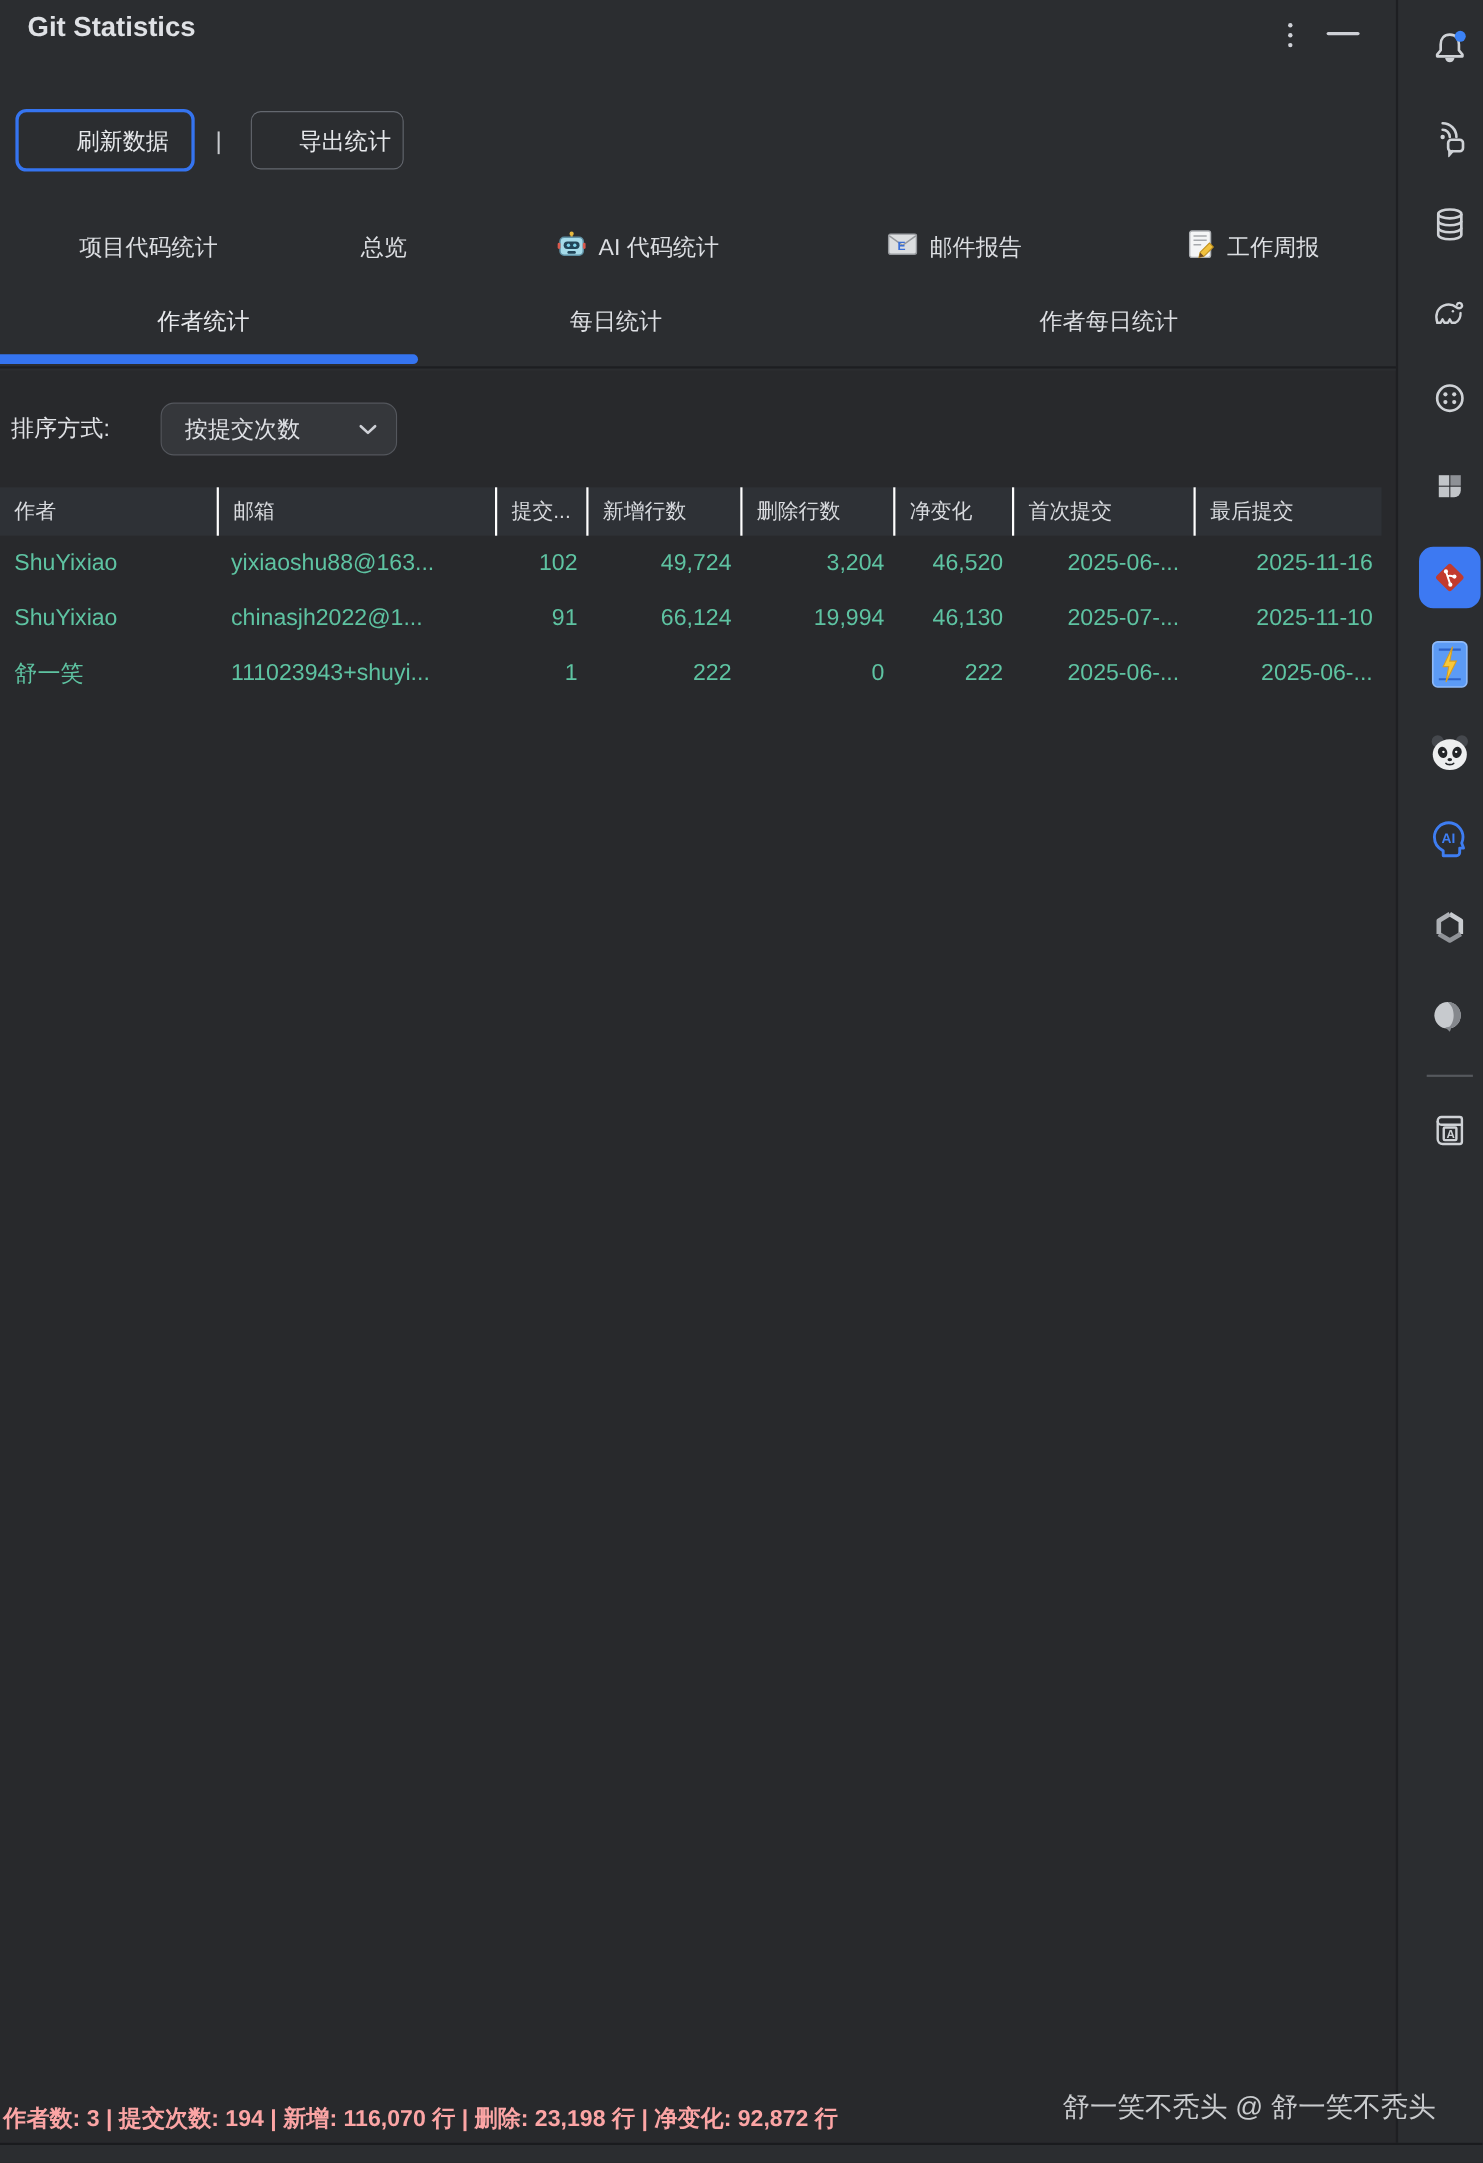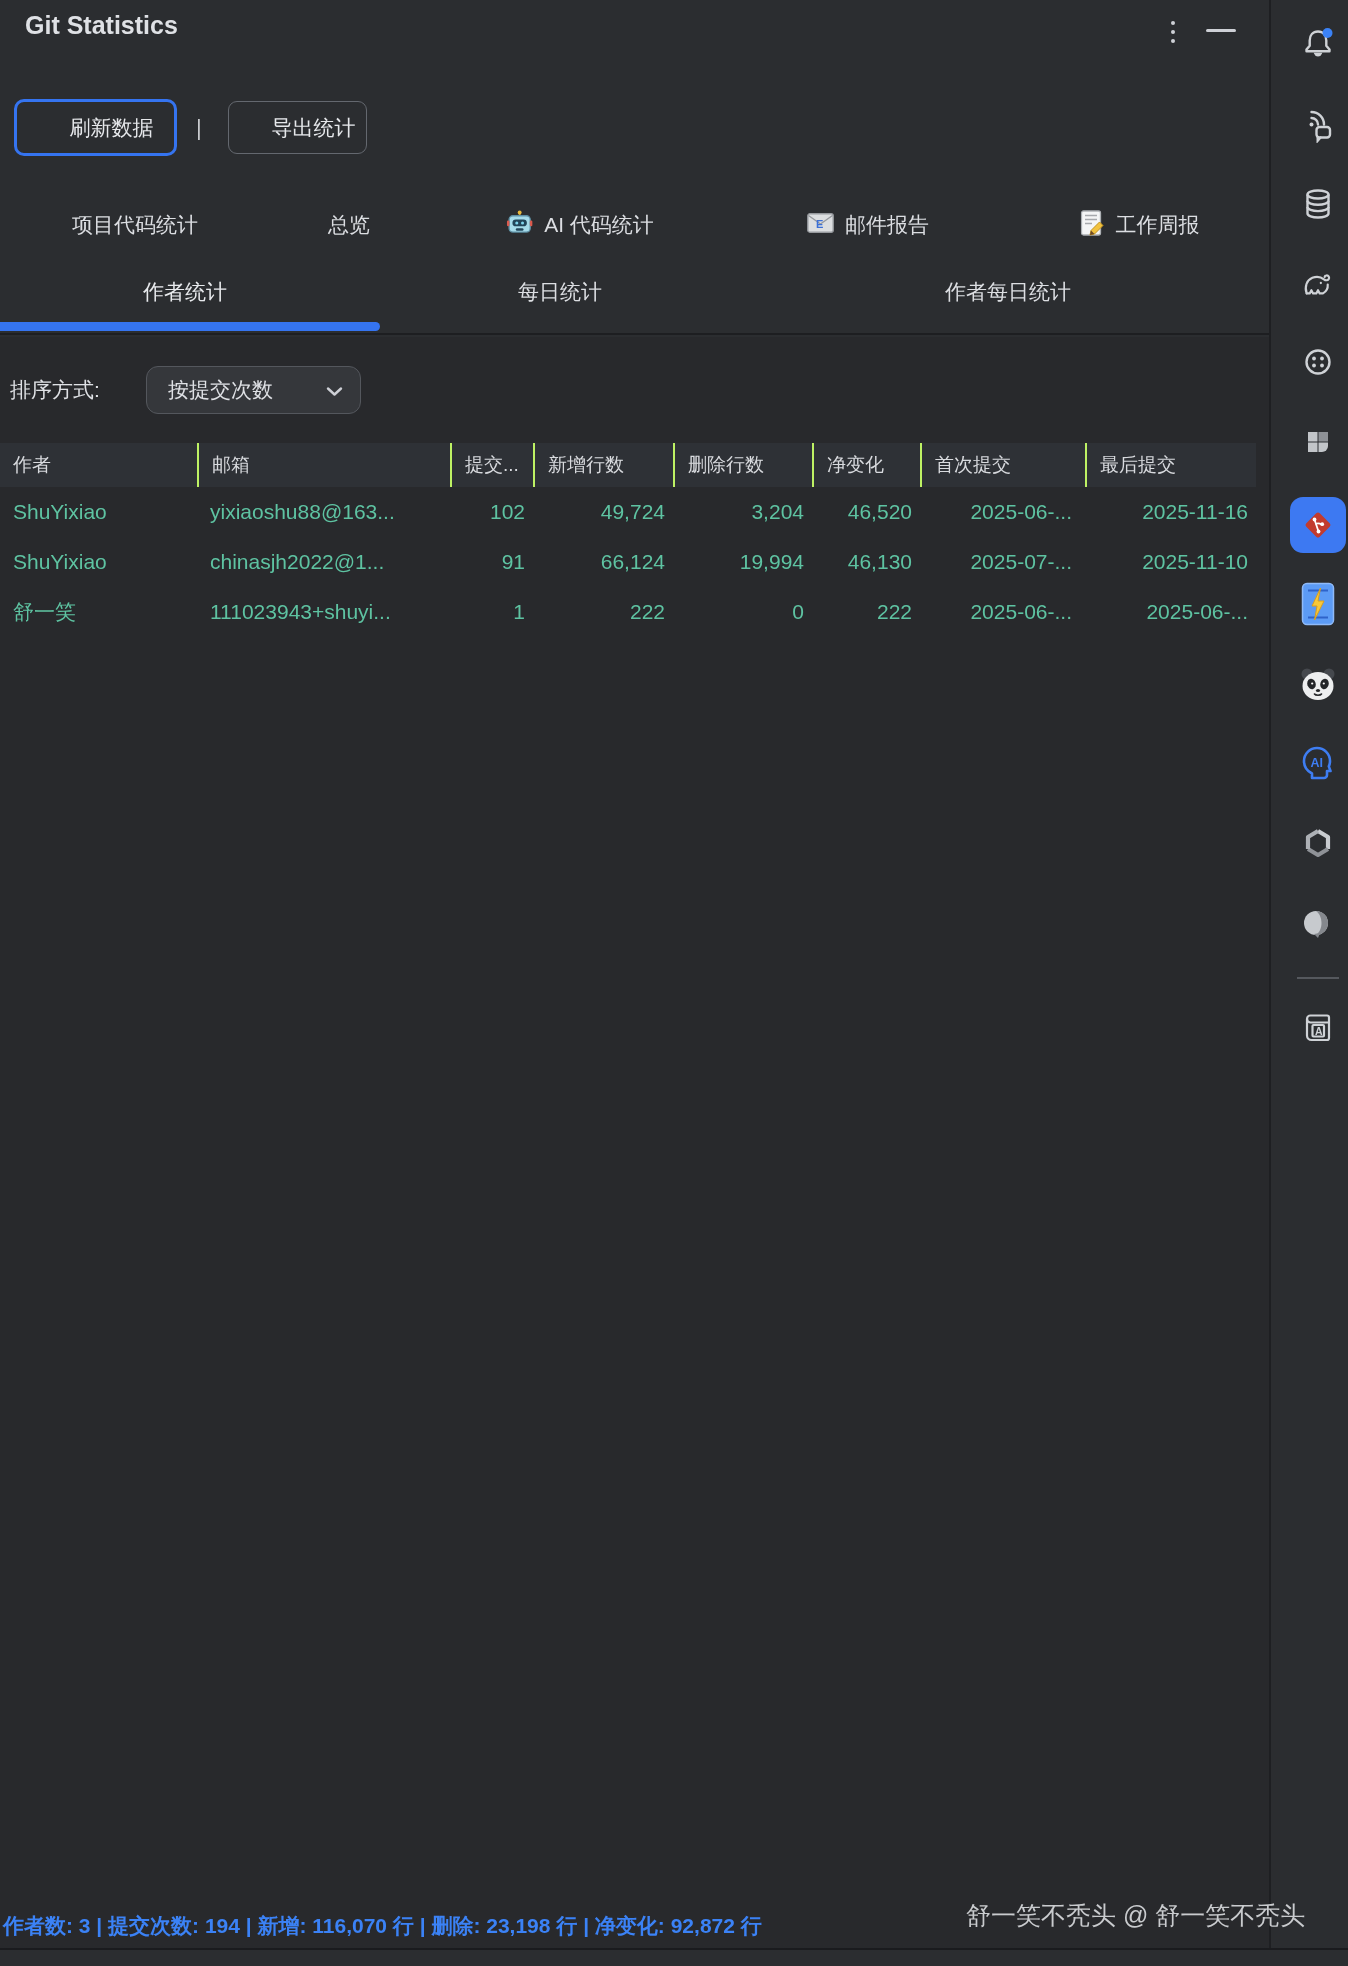--- a/index.html
+++ b/index.html
@@ -32,30 +32,30 @@
 
   
   .content{position:absolute;left:0;top:337px;width:1269px;height:1567px;background:#28292C;}
 
   .sort-label{position:absolute;left:10px;top:366px;height:48px;line-height:48px;font-size:21px;color:#DFE1E5;}
   .dropdown{position:absolute;left:146px;top:366px;width:215px;height:48px;border:1.5px solid #54575D;border-radius:12px;background:#35373B;display:flex;align-items:center;justify-content:space-between;padding:0 17px 0 21px;font-size:21px;color:#DFE1E5;cursor:pointer;}
 
   
   .table{position:absolute;left:0;top:443px;width:1256px;}
   .thead{display:flex;height:44px;background:#2E3136;color:#D8DADE;font-size:19px;text-align:center;}
-  .th{display:flex;align-items:center;padding-left:13px;border-left:2px solid #bef264;overflow:hidden;white-space:nowrap;cursor:pointer;}
+  .th{display:flex;align-items:center;padding-left:13px;border-left:2px solid #ffffff;overflow:hidden;white-space:nowrap;cursor:pointer;}
   .th:first-child{border-left:none;}
   .trow{display:flex;height:50px;color:#5EC3A2;font-size:21px;}
   .td{display:flex;align-items:center;padding-left:13px;overflow:hidden;white-space:nowrap;}
   .td.num{justify-content:flex-end;padding-left:0;padding-right:8px;}
   .td.date1{justify-content:flex-end;padding-left:0;padding-right:13px;}
   .c0{width:197px}.c1{width:253px}.c2{width:83px}.c3{width:140px}.c4{width:139px}.c5{width:108px}.c6{width:165px}.c7{width:171px}
 
   
-  .statusbar{position:absolute;left:0;top:1904px;width:1269px;height:44px;display:flex;align-items:center;background:#28292C;color:#3b82f6;font-size:21px;font-weight:600;padding-left:3px;white-space:nowrap;}
+  .statusbar{position:absolute;left:0;top:1904px;width:1269px;height:44px;display:flex;align-items:center;background:#28292C;color:#fca5a5;font-size:21px;font-weight:600;padding-left:3px;white-space:nowrap;}
   .bottom-line{position:absolute;left:0;top:1948px;width:1348px;height:2px;background:#1A1B1E;}
   .bottom-strip{position:absolute;left:0;top:1950px;width:1348px;height:16px;background:#2B2D30;}
   .watermark{position:absolute;top:1899px;left:966px;width:376px;font-size:25px;font-weight:500;color:#C9CBCE;z-index:20;white-space:nowrap;}
 
   
   .sidebar-divider{position:absolute;left:1269px;top:0;width:2px;height:1948px;background:#1E1F22;}
   .sidebar{position:absolute;left:1271px;top:12px;width:94px;height:1966px;}
   .sb-item{position:absolute;left:50%;transform:translateX(-50%);display:flex;align-items:center;justify-content:center;cursor:pointer;}
   .sb-active{width:56px;height:56px;background:#3D79F2;border-radius:13px;}
   .sb-divider{position:absolute;left:50%;transform:translateX(-50%);top:965px;width:42px;height:2px;background:#55585D;}

